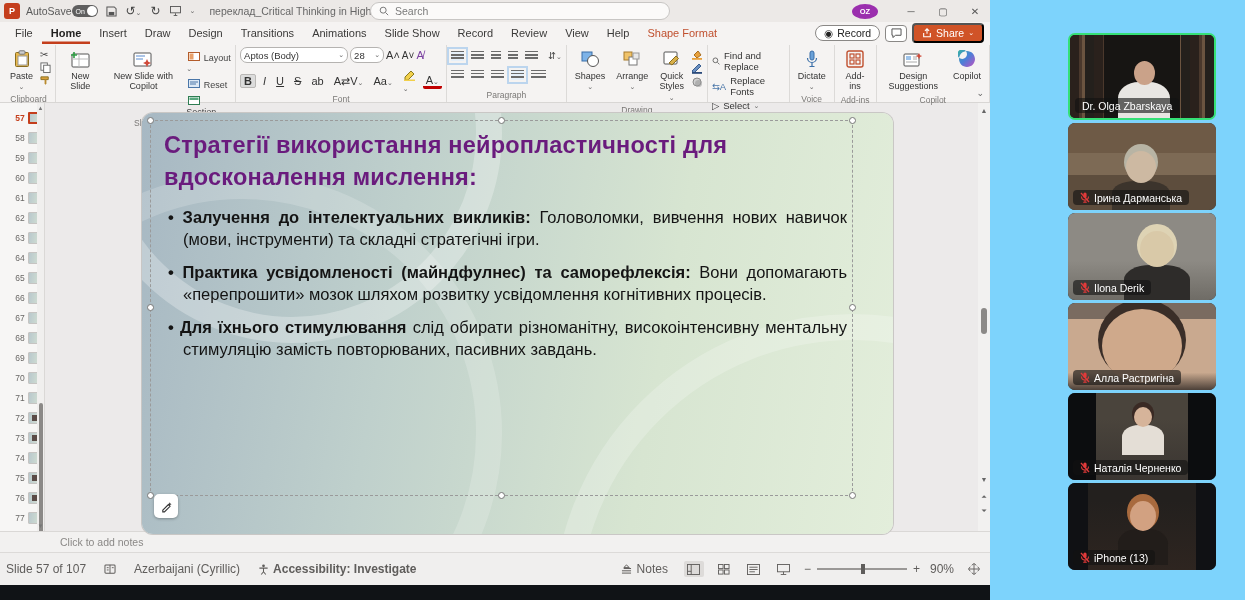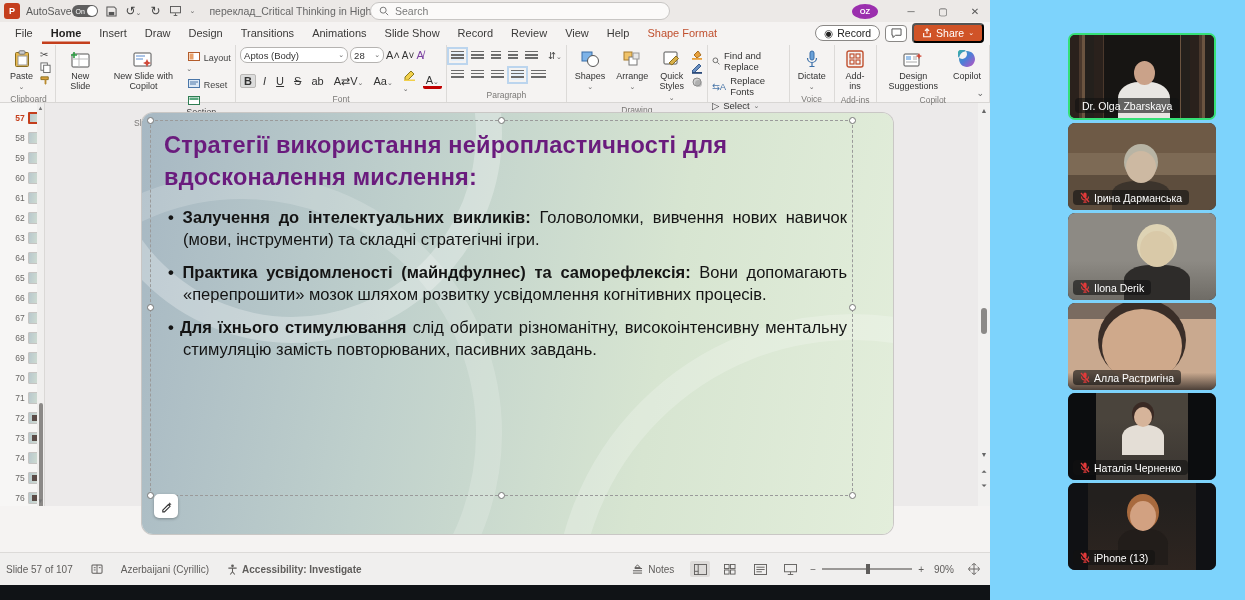--- a/index.html
+++ b/index.html
@@ -110,21 +110,21 @@
   .handle { position:absolute; width:7px; height:7px; background:#fff; border:1.2px solid #777;
     border-radius:50%; }
   .ink-btn { position:absolute; left:12px; bottom:16px; width:24px; height:24px; background:#fff;
     border-radius:5px; box-shadow:0 1px 3px rgba(0,0,0,0.3); display:flex; align-items:center;
     justify-content:center; font-size:12px; color:#333; }
 
   
   .notesbar { height:21px; flex:0 0 21px; background:#f2f1f0; border-top:1px solid #dad8d6;
     display:flex; align-items:center; padding-left:60px; font-size:10.5px; color:#8a8886; }
   .statusbar { height:20px; flex:0 0 20px; background:#f0efee; border-top:1px solid #dcdad8;
-    display:flex; align-items:center; font-size:10px; color:#5f5d5b; padding:16px 6px;margin-top:46px; }
+    display:flex; align-items:center; font-size:12px; color:#5f5d5b; padding:16px 6px; }
   .sb-item { display:flex; align-items:center; gap:4px; margin-right:18px; white-space:nowrap; }
   .sb-right { margin-left:auto; display:flex; align-items:center; gap:10px; }
   .viewbtn { width:20px; height:16px; display:flex; align-items:center; justify-content:center; }
   .viewbtn.sel { background:#dddbd9; border-radius:2px; }
   .zoomslider { display:flex; align-items:center; gap:6px; color:#5f5d5b; }
   .ztrack { width:90px; height:2px; background:#9a9896; position:relative; }
   .zthumb { position:absolute; left:44px; top:-4px; width:4px; height:10px; background:#5f5d5b; }
 
   
   .meeting { position:absolute; left:990px; top:0; width:255px; height:600px; background:#7dd3fc; }
@@ -673,20 +673,23 @@
         <div class="vscroll">
           <span class="upA">▲</span>
           <span class="vthumb"></span>
           <span class="dnA">▼</span>
           <span class="pgPrev">⏶</span>
           <span class="pgNext">⏷</span>
         </div>
       </div>
     </div>
 
+    <div class="notesbar">
+      <span>Click to add notes</span>
+    </div>
 
     <div class="statusbar">
       <span class="sb-item">Slide 57 of 107</span>
       <span class="sb-item">
         <svg width="12" height="11" viewBox="0 0 13 12">
             <rect x="1" y="1" width="11" height="9" rx="1" fill="none" stroke="#5f5d5b" stroke-width="1.1"></rect>
             <path d="M6.5 1v9" stroke="#5f5d5b"></path>
             <path d="M3 4h2M8.5 4h2M3 6.5h2" stroke="#5f5d5b"></path>
           </svg>
       </span>

